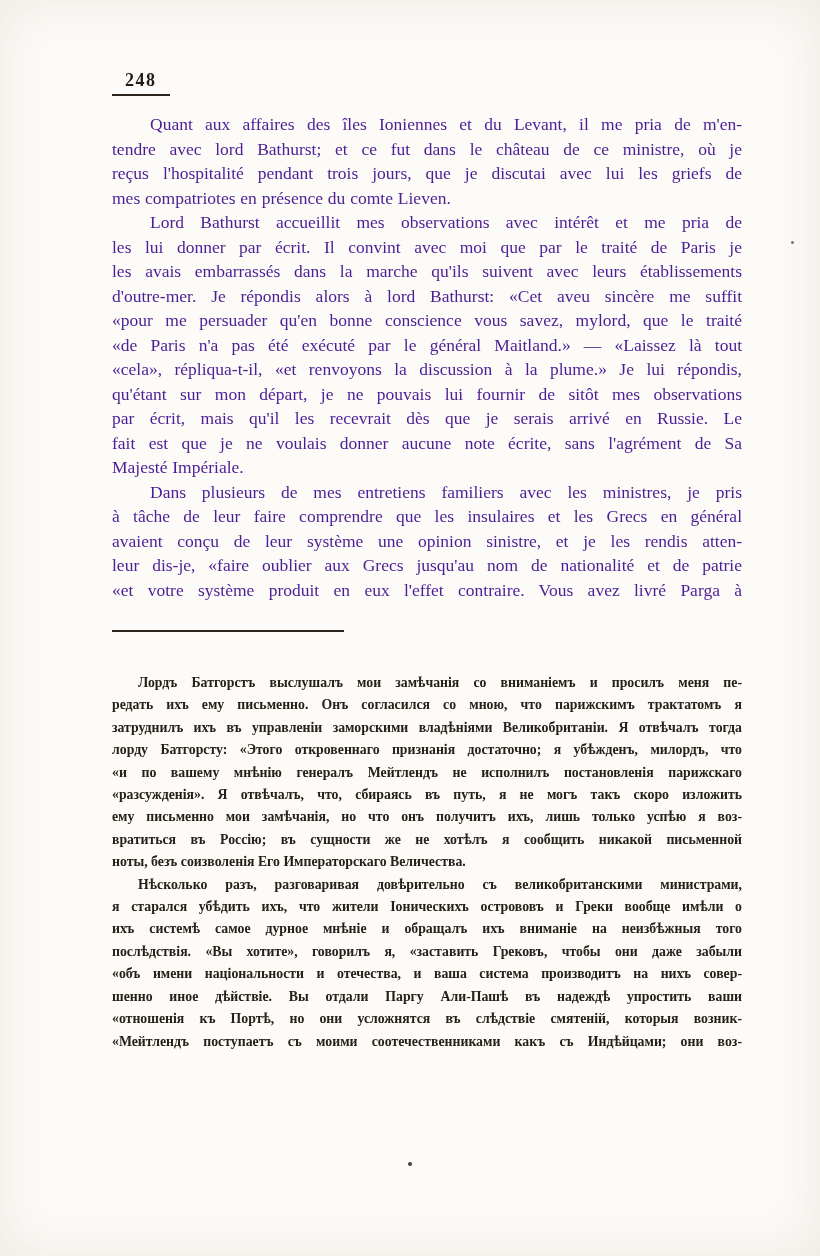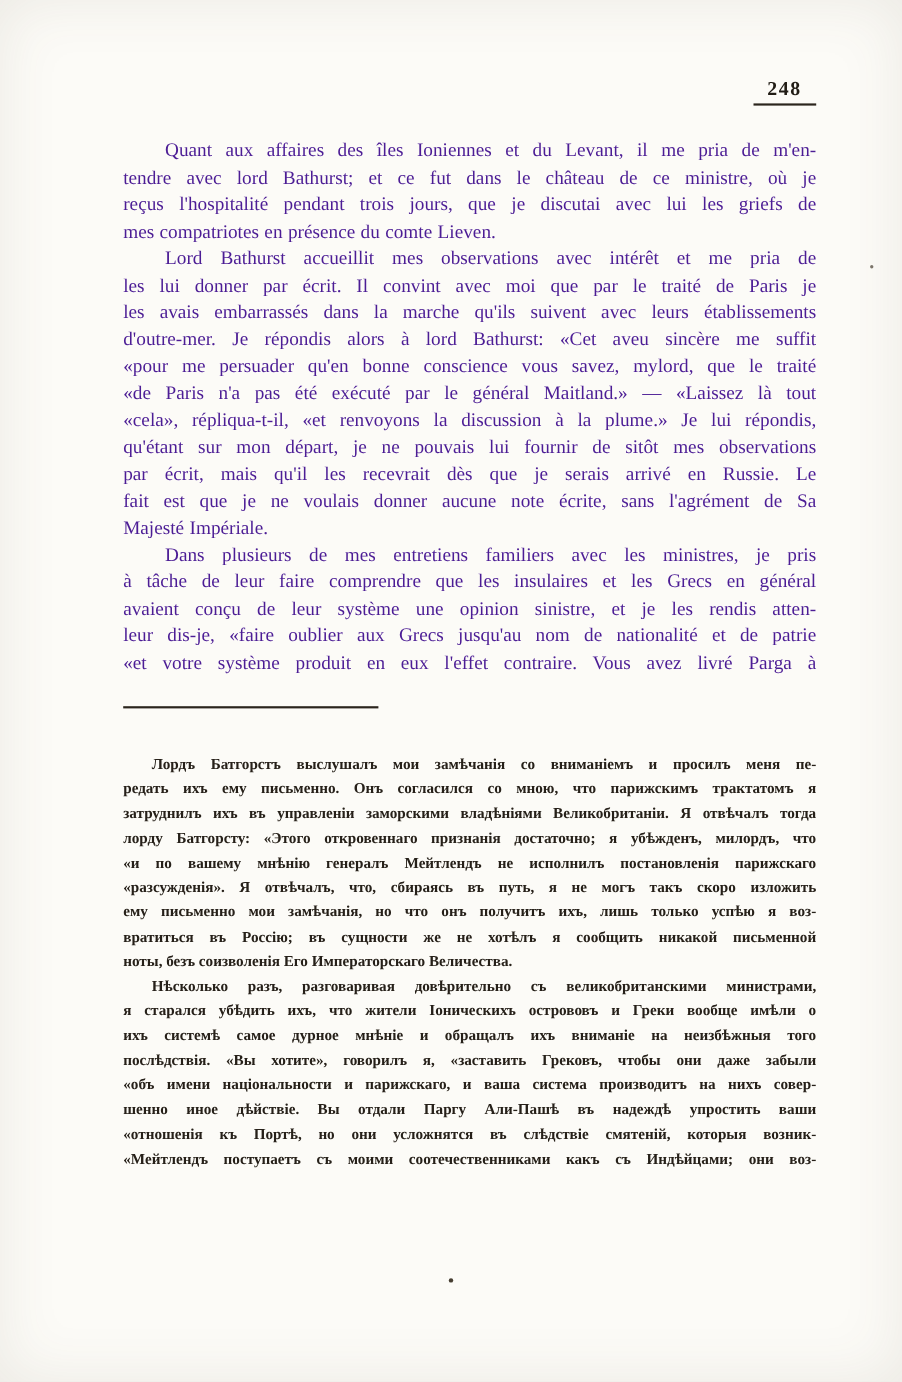--- a/index.html
+++ b/index.html
@@ -12,22 +12,22 @@
     position: relative;
     width: 820px;
     height: 1256px;
     box-sizing: border-box;
     background: #fcfbf7;
     padding: 70px 78px 0 112px;
     box-shadow: inset 0 0 55px rgba(90, 80, 60, 0.10);
     overflow: hidden;
   }
   .page-number-wrap {
-    text-align: right;
-    margin-bottom: 28px;
+    text-align: left;
+    margin-bottom: 16px;
   }
   .page-number {
     display: inline-block;
     font-family: "Liberation Serif", serif;
     font-weight: bold;
     font-size: 18px;
     letter-spacing: 1.5px;
     color: #211c15;
     border-bottom: 2px solid #2b251d;
     padding: 0 13px 3px 13px;
@@ -125,21 +125,21 @@
         <div class="line">«разсужденія». Я отвѣчалъ, что, сбираясь въ путь, я не могъ такъ скоро изложить</div>
         <div class="line">ему письменно мои замѣчанія, но что онъ получитъ ихъ, лишь только успѣю я воз-</div>
         <div class="line">вратиться въ Россію; въ сущности же не хотѣлъ я сообщить никакой письменной</div>
         <div class="line short">ноты, безъ соизволенія Его Императорскаго Величества.</div>
       </div>
     <div class="para">
         <div class="line first">Нѣсколько разъ, разговаривая довѣрительно съ великобританскими министрами,</div>
         <div class="line">я старался убѣдить ихъ, что жители Іоническихъ острововъ и Греки вообще имѣли о</div>
         <div class="line">ихъ системѣ самое дурное мнѣніе и обращалъ ихъ вниманіе на неизбѣжныя того</div>
         <div class="line">послѣдствія. «Вы хотите», говорилъ я, «заставить Грековъ, чтобы они даже забыли</div>
-        <div class="line">«объ имени національности и парижскаго, и ваша система производитъ на нихъ совер-</div>
+        <div class="line">«объ имени національности и отечества, и ваша система производитъ на нихъ совер-</div>
         <div class="line">шенно иное дѣйствіе. Вы отдали Паргу Али-Пашѣ въ надеждѣ упростить ваши</div>
         <div class="line">«отношенія къ Портѣ, но они усложнятся въ слѣдствіе смятеній, которыя возник-</div>
         <div class="line">«Мейтлендъ поступаетъ съ моими соотечественниками какъ съ Индѣйцами; они воз-</div>
       </div>
   </div>
 
   <div class="speck speck-bottom"></div>
   <div class="speck speck-right"></div>
 
 </div>

